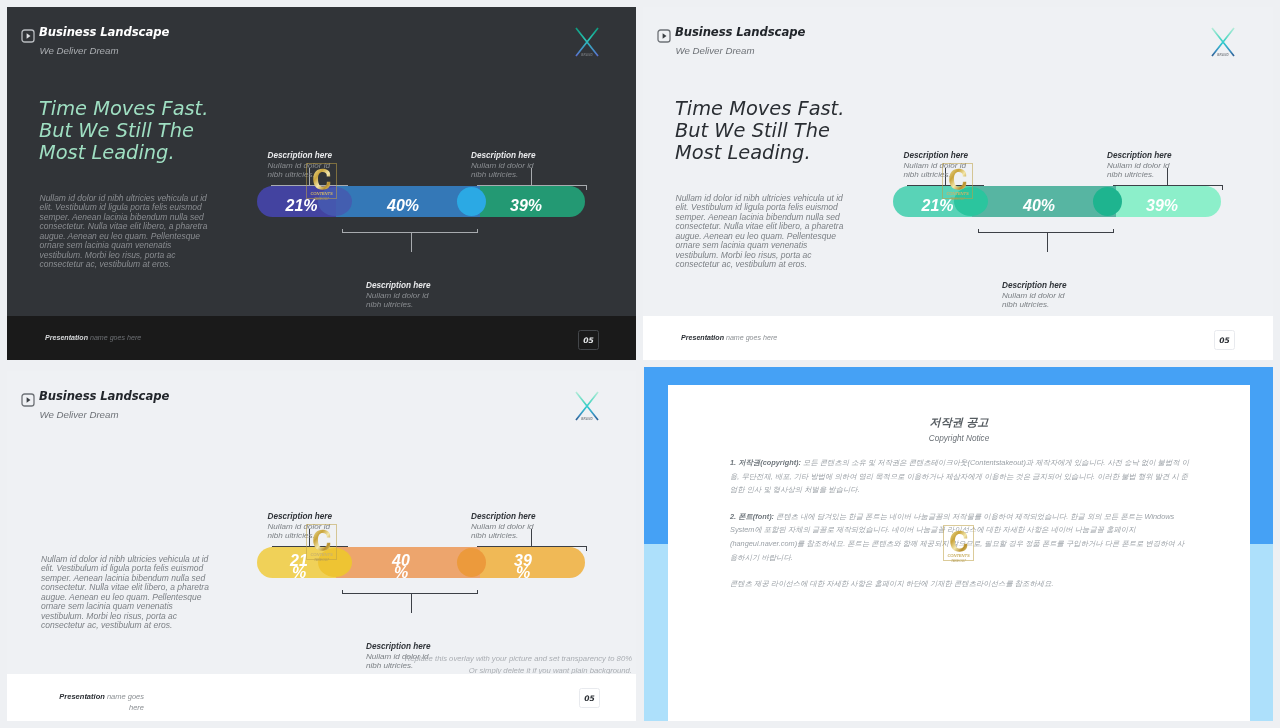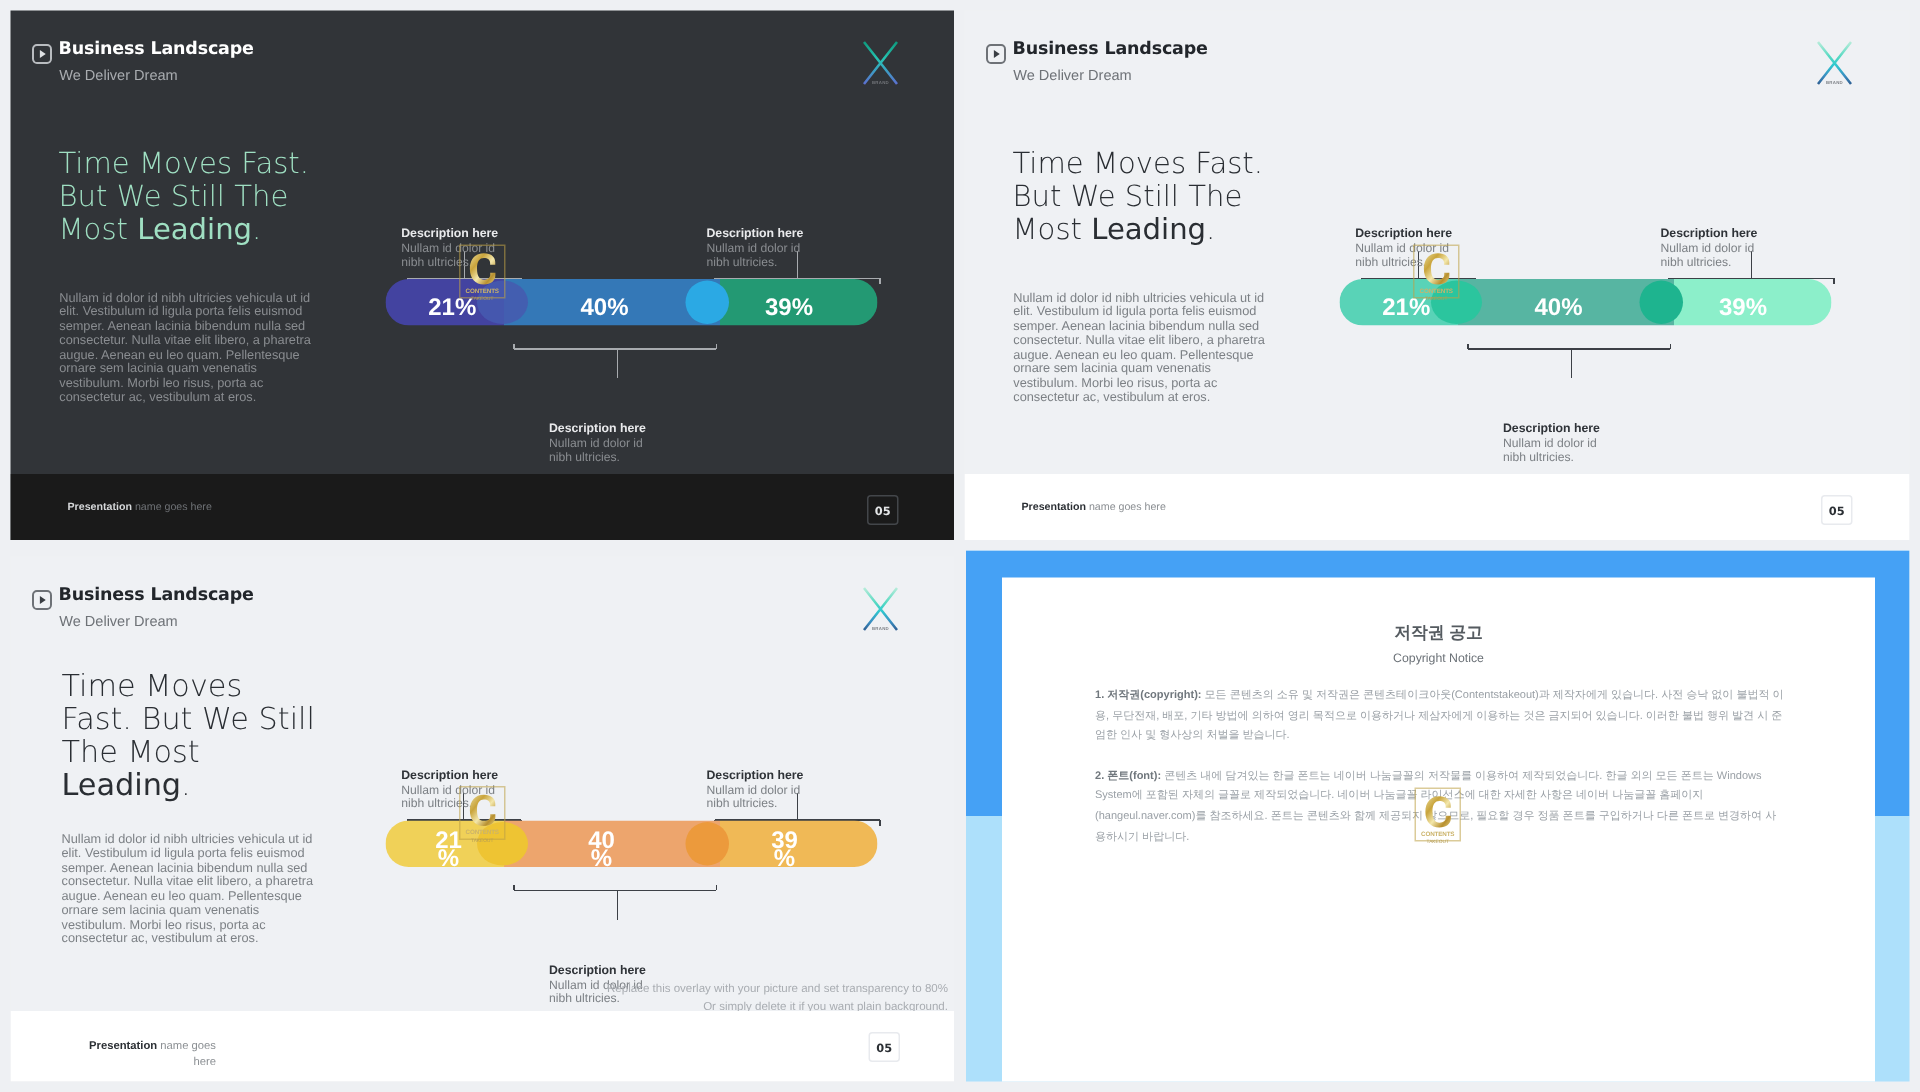--- a/index.html
+++ b/index.html
@@ -1,20 +1,20 @@
 <!DOCTYPE html>
 <html><head>
 <meta charset="utf-8">
 <title>Business Landscape</title>
 <style>
   html,body{margin:0;padding:0;}
   body{width:1280px;height:728px;overflow:hidden;background:#eef0f3;
        font-family:"Liberation Sans",sans-serif;-webkit-font-smoothing:antialiased;}
   .grid{position:absolute;inset:0;}
-  .slide{position:absolute;overflow:hidden;box-sizing:border-box;}
+  .slide{position:absolute;overflow:hidden;box-sizing:border-box;font-style:italic;}
 
   
   #s1{left:7px;top:7px;width:629px;height:353px;background:#313438;}
   #s2{left:643px;top:7px;width:630px;height:353px;background:#eff1f4;}
   #s3{left:7px;top:371px;width:629px;height:350px;background:#eff1f4;}
   #s4{left:644px;top:367px;width:629px;height:354px;background:#bfe6ff;}
 
   
   .hdr{position:absolute;}
   .logo-ico{position:absolute;width:13px;height:13px;}
@@ -286,26 +286,20 @@
         <stop offset="0.55" stop-color="#2fc9cf"></stop>
         <stop offset="0.80" stop-color="#3a8fc2"></stop>
         <stop offset="1" stop-color="#2e5f93"></stop>
             </linearGradient>
           </defs>
       <path d="M7 7 L29 35 M29 7 L7 35" stroke="url(#xg3)" stroke-width="1.7" fill="none" stroke-linecap="butt"></path>
     </svg>
     <span class="xlbl" style="left:12px;top:31.5px;color:#7f8388;">BRAND</span>
   </span>
 
-  <div class="headline" style="left:34px;top:75px;font-size:20.2px;color:#2a2e33;font-weight:200;font-family:'DejaVu Sans',sans-serif;line-height:20.3px;">
-    <div>Time Moves</div>
-    <div>Fast. But We Still</div>
-    <div>The Most</div>
-    <div><b>Leading</b><span>.</span></div>
-  </div>
 
   <div class="bodytext" style="left:34px;top:184px;width:175px;font-size:8.5px;line-height:9.45px;color:#7c8085;">Nullam id dolor id nibh ultricies vehicula ut id elit. Vestibulum id ligula porta felis euismod semper. Aenean lacinia bibendum nulla sed consectetur. Nulla vitae elit libero, a pharetra augue. Aenean eu leo quam. Pellentesque ornare sem lacinia quam venenatis vestibulum. Morbi leo risus, porta ac consectetur ac, vestibulum at eros.</div>
 
   <div class="barwrap" style="left:0;top:0;">
 
     <svg style="position:absolute;left:264px;top:157px;" width="78" height="24">
       <path d="M0.5 18.5 L0.5 22 M0.5 18.5 L76.5 18.5 M76.5 18.5 L76.5 22 M38 18.5 L38 0.5" stroke="#3c4046" stroke-width="1" fill="none" shape-rendering="crispEdges"></path>
     </svg>
     <svg style="position:absolute;left:469px;top:157px;" width="113" height="25">
       <path d="M0.5 18.5 L0.5 22.5 M0.5 18.5 L110.5 18.5 M110.5 18.5 L110.5 22.5 M55.5 18.5 L55.5 0.5" stroke="#3c4046" stroke-width="1" fill="none" shape-rendering="crispEdges"></path>
@@ -388,20 +382,21 @@
     <div class="cp-h1" style="margin-top:31px;font-size:11.2px;line-height:13px;">저작권 공고</div>
     <div class="cp-h2" style="margin-top:5px;font-size:8.2px;line-height:10px;">Copyright Notice</div>
 
     <div class="cp-body" style="margin:12px 59px 0 62px;font-size:7.35px;line-height:13.6px;">
       <p class="cp-p" style="margin:0 0 13px 0;">
         <b>1. </b><b>저작권(copyright): </b><span>모든 콘텐츠의 소유 및 저작권은 콘텐츠테이크아웃(Contentstakeout)과 제작자에게 있습니다. 사전 승낙 없이 불법적 이용, 무단전재, 배포, 기타 방법에 의하여 영리 목적으로 이용하거나 제삼자에게 이용하는 것은 금지되어 있습니다. 이러한 불법 행위 발견 시 준엄한 인사 및 형사상의 처벌을 받습니다.</span>
       </p>
       <p class="cp-p" style="margin:0 0 13px 0;">
         <b>2. </b><b>폰트(font): </b><span>콘텐츠 내에 담겨있는 한글 폰트는 네이버 나눔글꼴의 저작물를 이용하여 제작되었습니다. 한글 외의 모든 폰트는 Windows System에 포함된 자체의 글꼴로 제작되었습니다. 네이버 나눔글꼴 라이선스에 대한 자세한 사항은 네이버 나눔글꼴 홈페이지(hangeul.naver.com)를 참조하세요. 폰트는 콘텐츠와 함께 제공되지 않으므로, 필요할 경우 정품 폰트를 구입하거나 다른 폰트로 변경하여 사용하시기 바랍니다.</span>
       </p>
+      <p class="cp-p" style="margin:0;">콘텐츠 제공 라이선스에 대한 자세한 사항은 홈페이지 하단에 기재한 콘텐츠라이선스를 참조하세요.</p>
     </div>
   </div>
 
   <div class="wm" style="left:299px;top:158px;width:31px;height:42px;">
     <div class="box" style="left:0;top:0;width:31px;height:36px;"></div>
     <div class="letter" style="top:5px;"><svg width="21" height="24" viewBox="0 0 30 32" aria-label="C">
             <defs>
               <linearGradient id="cg4" x1="0" y1="0" x2="1" y2="1">
                 <stop offset="0" stop-color="#e9db97"></stop>
                 <stop offset="0.30" stop-color="#c9a43c"></stop>

